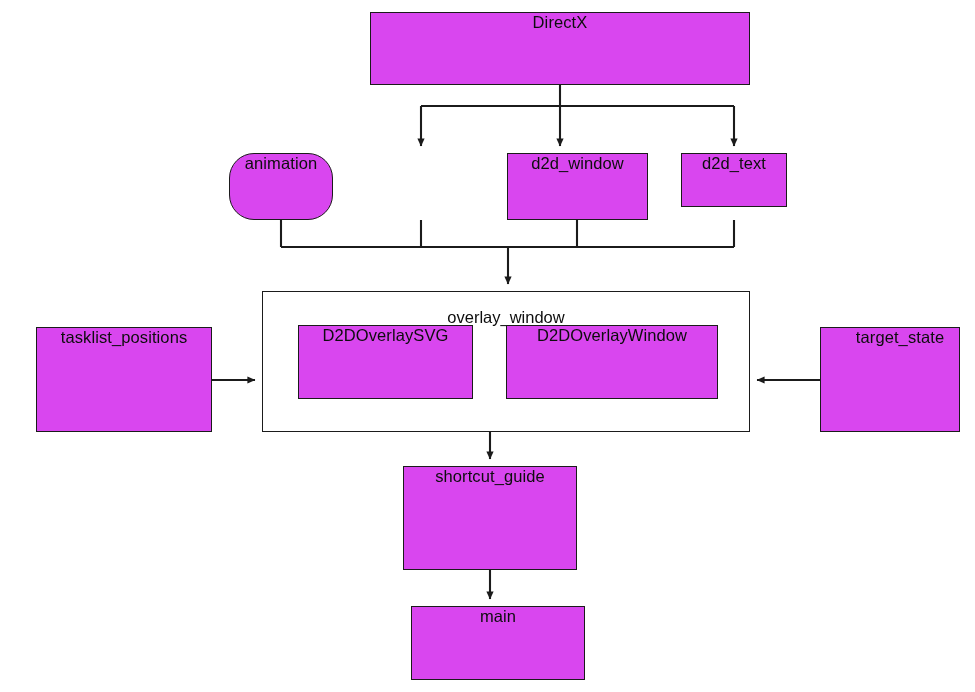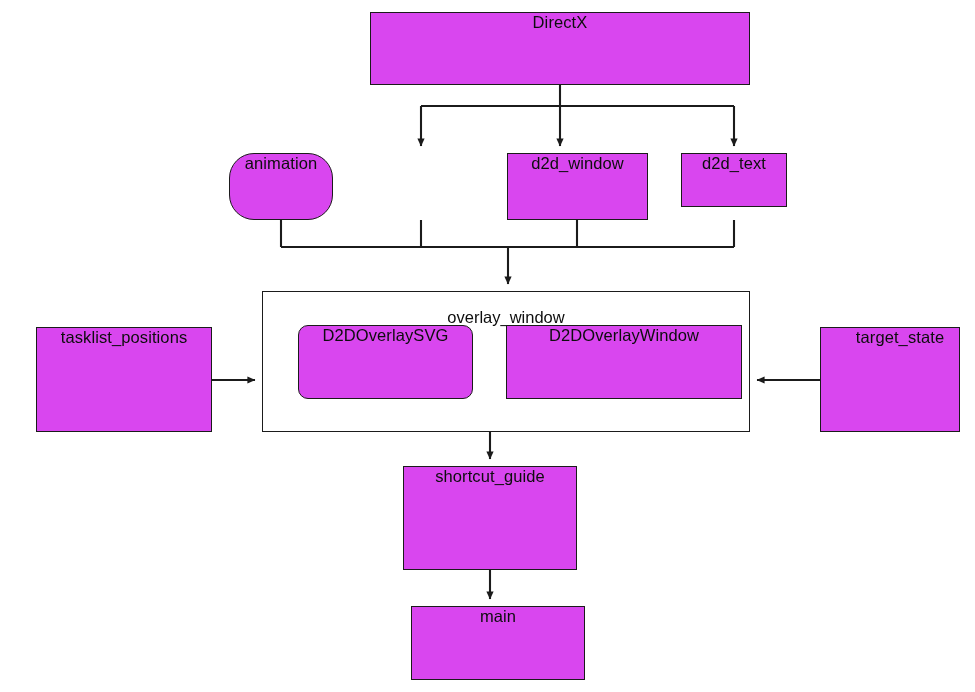--- a/index.html
+++ b/index.html
@@ -117,25 +117,25 @@
 
 
   <div class="node" style="left:507px; top:153px; width:141px; height:67px;">
     <span class="node-label">d2d_window</span>
   </div>
 
   <div class="node" style="left:681px; top:153px; width:106px; height:54px;">
     <span class="node-label">d2d_text</span>
   </div>
 
-  <div class="node" style="left:298px; top:325px; width:175px; height:74px;border-radius:10px;">
+  <div class="node" style="left:298px; top:325px; width:175px; height:74px;">
     <span class="node-label">D2DOverlaySVG</span>
   </div>
 
-  <div class="node" style="left:506px; top:325px; width:236px; height:74px;">
+  <div class="node" style="left:506px; top:325px; width:212px; height:74px;">
     <span class="node-label">D2DOverlayWindow</span>
   </div>
 
   <div class="node" style="left:20px; top:327px; width:176px; height:105px;margin-left:16px;">
     <span class="node-label">tasklist_positions</span>
   </div>
 
   <div class="node" style="left:820px; top:327px; width:140px; height:105px;padding-left:20px;">
     <span class="node-label">target_state</span>
   </div>

